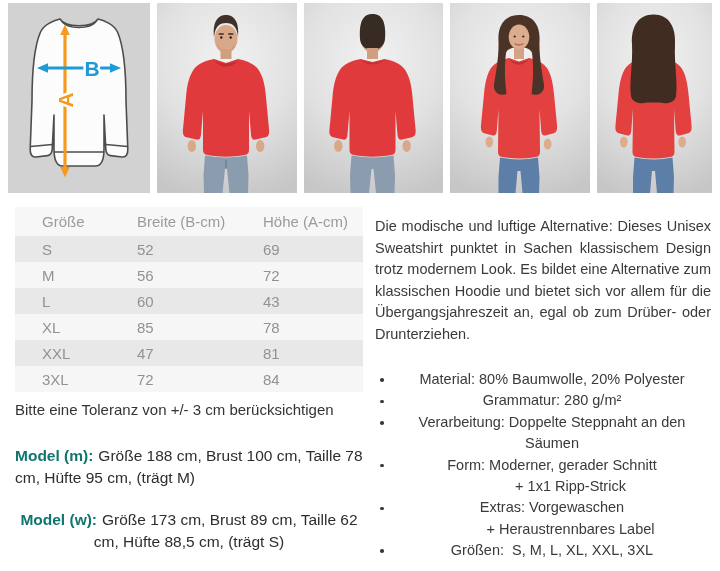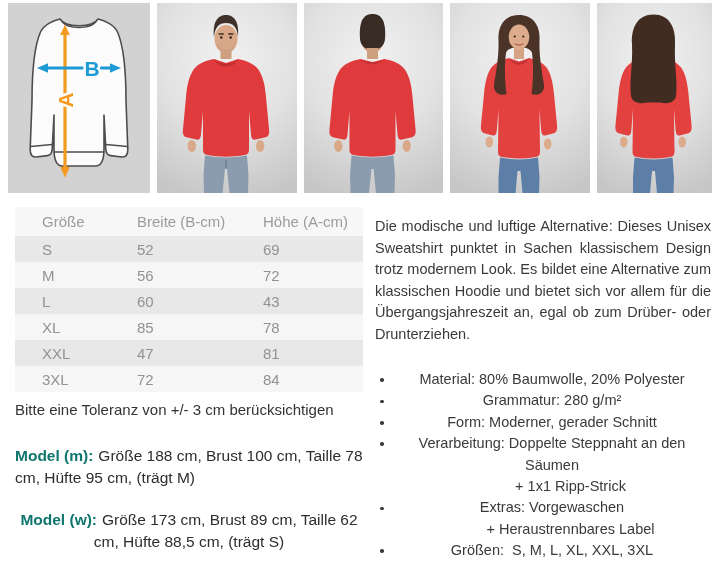--- a/index.html
+++ b/index.html
@@ -190,22 +190,22 @@
     <p class="model-line"><strong>Model (m):</strong><span>Größe 188 cm, Brust 100 cm, Taille 78 cm, Hüfte 95 cm, (trägt M)</span></p>
 
     <p class="model-line second"><strong>Model (w):</strong><span>Größe 173 cm, Brust 89 cm, Taille 62 cm, Hüfte 88,5 cm, (trägt S)</span></p>
   </div>
 
   <div class="right-col">
     <p class="desc">Die modische und luftige Alternative: Dieses Unisex Sweatshirt punktet in Sachen klassischem Design trotz modernem Look. Es bildet eine Alternative zum klassischen Hoodie und bietet sich vor allem für die Übergangsjahreszeit an, egal ob zum Drüber- oder Drunterziehen.</p>
     <ul class="bullets">
       <li>Material: 80% Baumwolle, 20% Polyester</li>
       <li>Grammatur: 280 g/m²</li>
+      <li>Verarbeitung: Doppelte Steppnaht an den Säumen</li>
       <li>Form: Moderner, gerader Schnitt</li>
-      <li>Verarbeitung: Doppelte Steppnaht an den Säumen</li>
       <li class="cont">+ 1x1 Ripp-Strick</li>
       <li>Extras: Vorgewaschen</li>
       <li class="cont">+ Heraustrennbares Label</li>
       <li>Größen:  S, M, L, XL, XXL, 3XL</li>
     </ul>
   </div>
 
 </div>
 
 </body></html>

